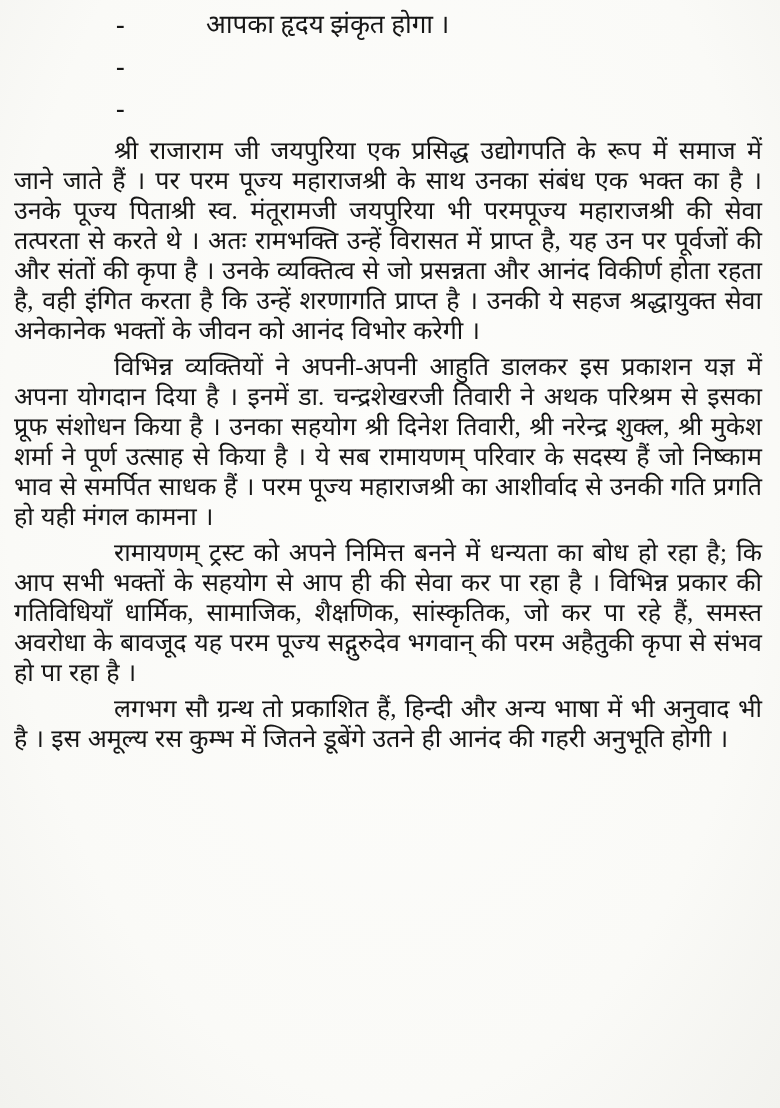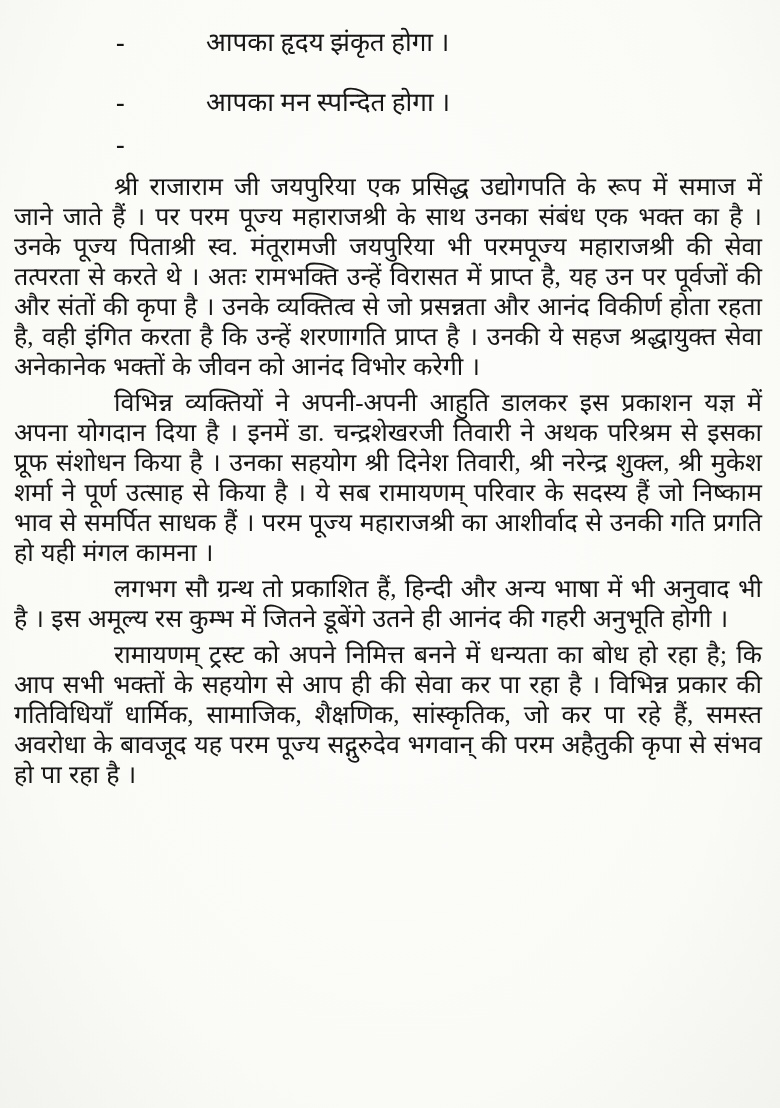--- a/index.html
+++ b/index.html
@@ -33,21 +33,20 @@
   }
   .dash {
     display: inline-block;
     width: 90px;
     flex: 0 0 90px;
     text-align: left;
     font-weight: 600;
   }
   .bullet-text {
     display: inline-block;
-    margin-top: 18px;
   }
   .body-text p {
     margin: 6px;
     font-size: 25px;
     line-height: 30px;
     text-align: justify;
     text-indent: 100px;
     word-spacing: 1px;
   }
 </style>
@@ -56,27 +55,26 @@
 
 <div class="page">
 
   <div class="bullet-list">
     <div class="bullet-item">
       <span class="dash">-</span>
       <span class="bullet-text">आपका हृदय झंकृत होगा ।</span>
     </div>
     <div class="bullet-item">
       <span class="dash">-</span>
-      <span class="bullet-text">आपका मन स्पन्दित होगा ।</span>
     </div>
     <div class="bullet-item">
       <span class="dash">-</span>
     </div>
   </div>
 
   <div class="body-text">
     <p>श्री राजाराम जी जयपुरिया एक प्रसिद्ध उद्योगपति के रूप में समाज में जाने जाते हैं । पर परम पूज्य महाराजश्री के साथ उनका संबंध एक भक्त का है । उनके पूज्य पिताश्री स्व. मंतूरामजी जयपुरिया भी परमपूज्य महाराजश्री की सेवा तत्परता से करते थे । अतः रामभक्ति उन्हें विरासत में प्राप्त है, यह उन पर पूर्वजों की और संतों की कृपा है । उनके व्यक्तित्व से जो प्रसन्नता और आनंद विकीर्ण होता रहता है, वही इंगित करता है कि उन्हें शरणागति प्राप्त है । उनकी ये सहज श्रद्धायुक्त सेवा अनेकानेक भक्तों के जीवन को आनंद विभोर करेगी ।</p>
     <p>विभिन्न व्यक्तियों ने अपनी-अपनी आहुति डालकर इस प्रकाशन यज्ञ में अपना योगदान दिया है । इनमें डा. चन्द्रशेखरजी तिवारी ने अथक परिश्रम से इसका प्रूफ संशोधन किया है । उनका सहयोग श्री दिनेश तिवारी, श्री नरेन्द्र शुक्ल, श्री मुकेश शर्मा ने पूर्ण उत्साह से किया है । ये सब रामायणम् परिवार के सदस्य हैं जो निष्काम भाव से समर्पित साधक हैं । परम पूज्य महाराजश्री का आशीर्वाद से उनकी गति प्रगति हो यही मंगल कामना ।</p>
+    <p>रामायणम् ट्रस्ट को अपने निमित्त बनने में धन्यता का बोध हो रहा है; कि आप सभी भक्तों के सहयोग से आप ही की सेवा कर पा रहा है । विभिन्न प्रकार की गतिविधियाँ धार्मिक, सामाजिक, शैक्षणिक, सांस्कृतिक, जो कर पा रहे हैं, समस्त अवरोधा के बावजूद यह परम पूज्य सद्गुरुदेव भगवान् की परम अहैतुकी कृपा से संभव हो पा रहा है ।</p>
     <p>लगभग सौ ग्रन्थ तो प्रकाशित हैं, हिन्दी और अन्य भाषा में भी अनुवाद भी है । इस अमूल्य रस कुम्भ में जितने डूबेंगे उतने ही आनंद की गहरी अनुभूति होगी ।</p>
-    <p>रामायणम् ट्रस्ट को अपने निमित्त बनने में धन्यता का बोध हो रहा है; कि आप सभी भक्तों के सहयोग से आप ही की सेवा कर पा रहा है । विभिन्न प्रकार की गतिविधियाँ धार्मिक, सामाजिक, शैक्षणिक, सांस्कृतिक, जो कर पा रहे हैं, समस्त अवरोधा के बावजूद यह परम पूज्य सद्गुरुदेव भगवान् की परम अहैतुकी कृपा से संभव हो पा रहा है ।</p>
   </div>
 
 </div>
 
 </body></html>

